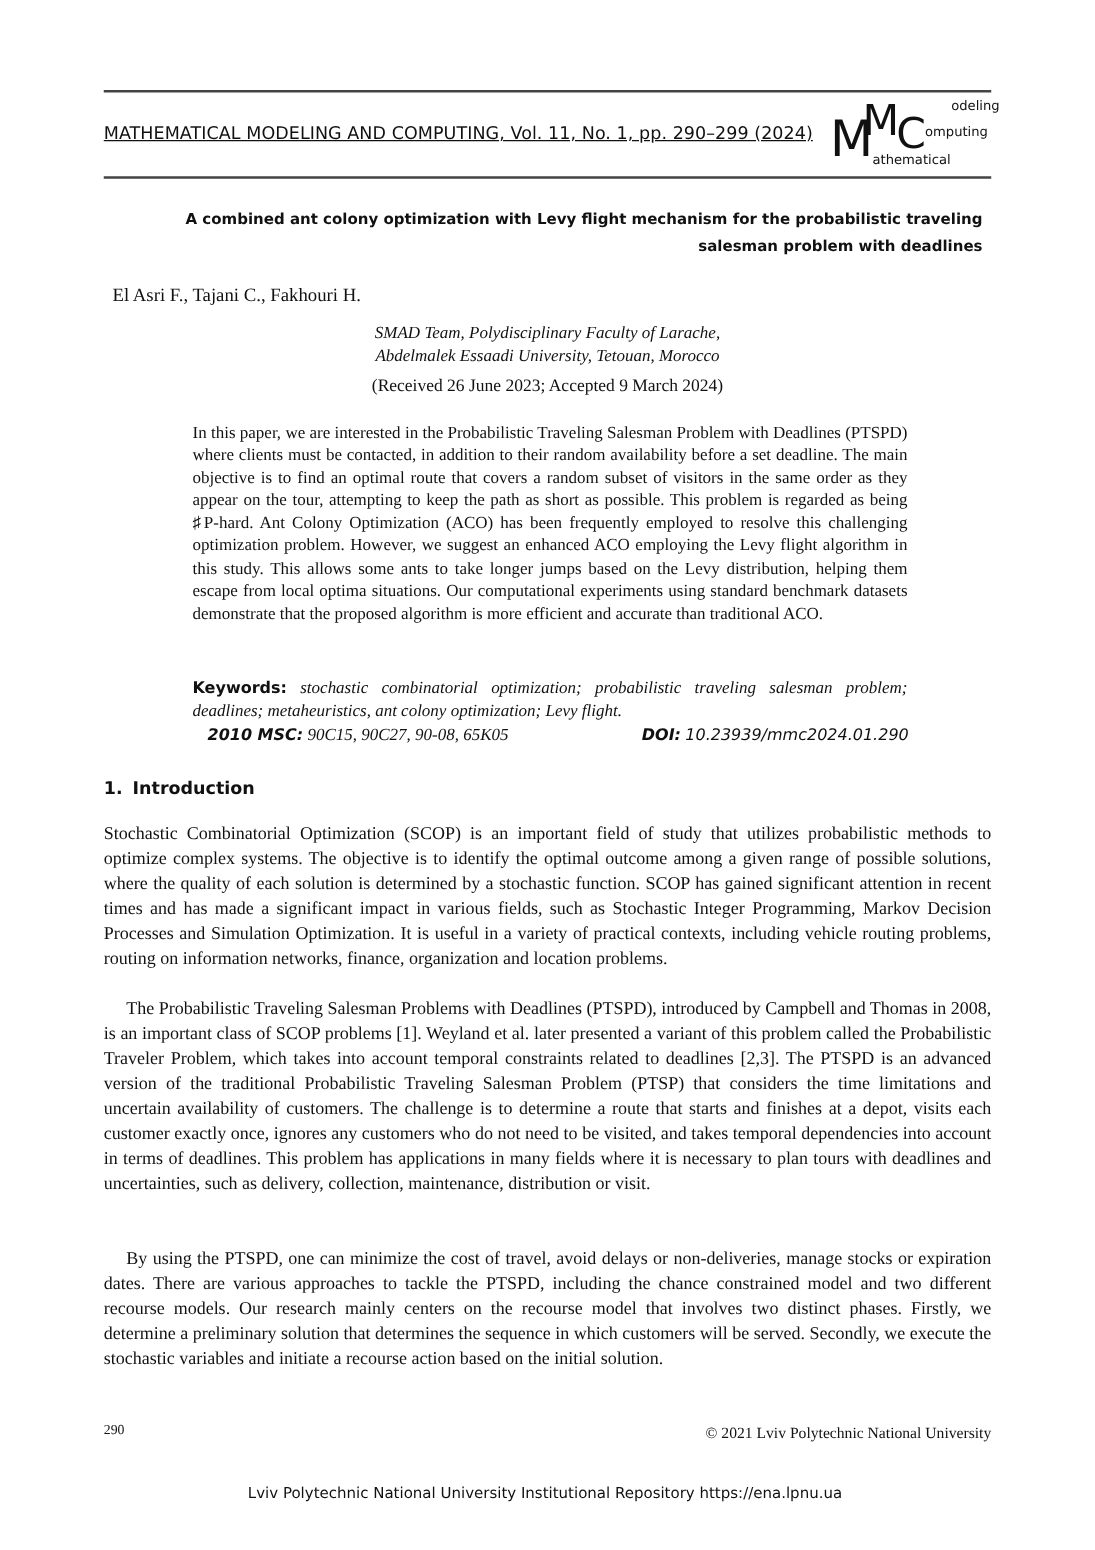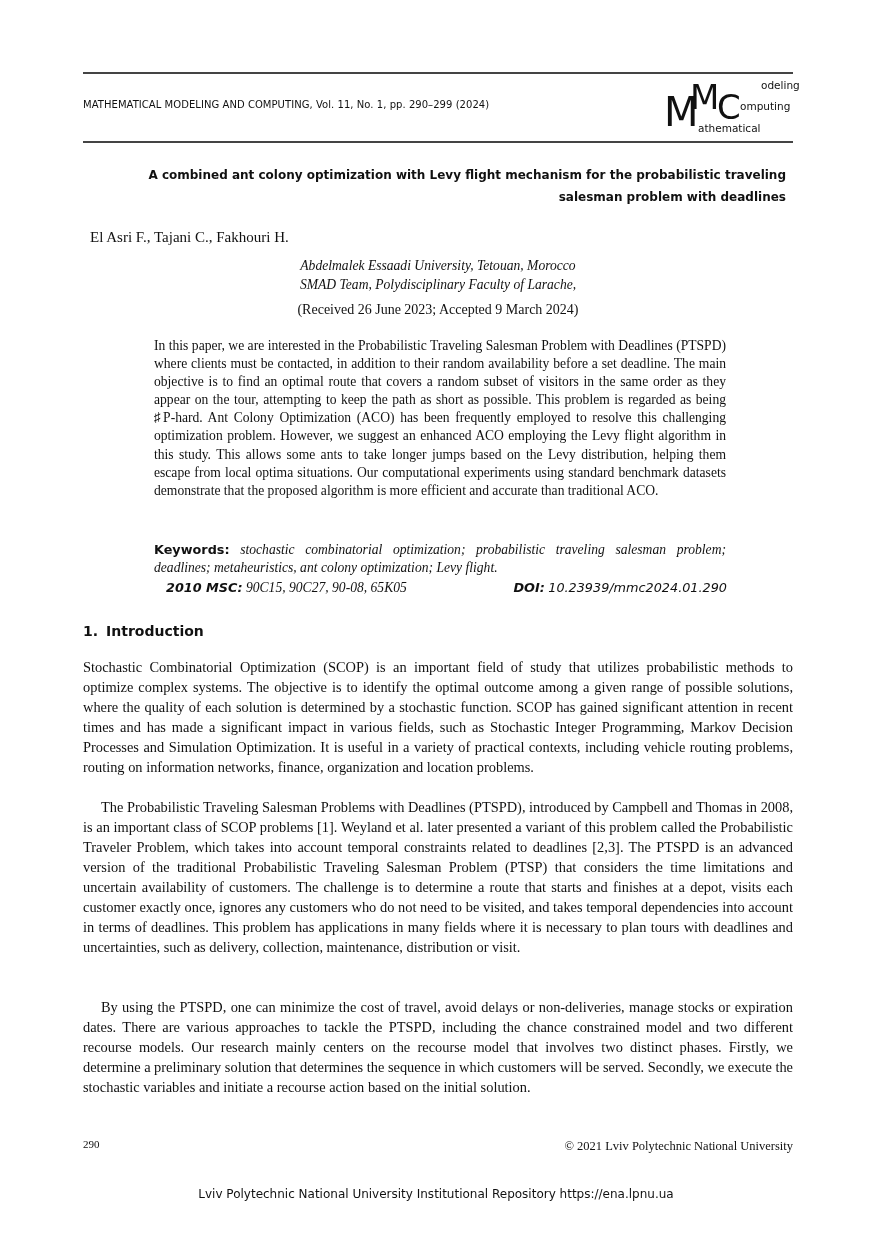--- a/index.html
+++ b/index.html
@@ -2,21 +2,21 @@
 <html><head>
 <meta charset="utf-8">
 <style>
   html, body { margin: 0; padding: 0; background: #ffffff; }
   body { width: 876px; height: 1240px; position: relative; overflow: hidden; color: #111; }
   .serif { font-family: "Liberation Serif", "DejaVu Serif", serif; }
   .sans { font-family: "DejaVu Sans", "Liberation Sans", sans-serif; }
   .rule { position: absolute; left: 83px; width: 710px; height: 2px; background: #444; }
   #rule-top { top: 72px; }
   #rule-bottom { top: 141px; }
-  #journal-line { position: absolute; left: 83px; top: 99px; font-size: 10px; letter-spacing: 0.05px; white-space: nowrap; }
+  #journal-line { position: absolute; left: 83px; top: 99px; font-size: 14px; letter-spacing: 0.05px; white-space: nowrap; text-decoration: underline; }
   #logo { position: absolute; left: 664px; top: 78px; width: 130px; height: 60px; }
   #logo .bigM1 { position: absolute; left: 0; top: 14px; font-size: 40px; line-height: 40px; }
   #logo .bigM2 { position: absolute; left: 26px; top: 2px; font-size: 34px; line-height: 34px; }
   #logo .bigC { position: absolute; left: 53px; top: 12px; font-size: 34px; line-height: 34px; }
   #logo .sm { position: absolute; font-size: 10.5px; line-height: 11px; }
   #logo .s1 { left: 69px; top: 2px; margin-left: 28px; }
   #logo .s2 { left: 76px; top: 23px; }
   #logo .s3 { left: 34px; top: 45px; }
   #title { position: absolute; left: 90px; width: 696px; top: 164px; text-align: right; font-size: 12px; font-weight: bold; line-height: 22px; }
   #authors { position: absolute; left: 90px; width: 696px; top: 229px; text-align: left; font-size: 15px; }
@@ -54,22 +54,22 @@
   <span class="sm s3">athematical</span>
 </div>
 
 <div class="rule" id="rule-bottom"></div>
 
 <div id="title" class="sans">A combined ant colony optimization with Levy flight mechanism for the probabilistic traveling salesman problem with deadlines</div>
 
 <div id="authors" class="serif">El Asri F., Tajani C., Fakhouri H.</div>
 
 <div id="affil" class="serif">
+  <div>SMAD Team, Polydisciplinary Faculty of Larache,</div>
   <div>Abdelmalek Essaadi University, Tetouan, Morocco</div>
-  <div>SMAD Team, Polydisciplinary Faculty of Larache,</div>
 </div>
 
 <div id="received" class="serif">(Received 26 June 2023; Accepted 9 March 2024)</div>
 
 <div id="abstract" class="serif">In this paper, we are interested in the Probabilistic Traveling Salesman Problem with Deadlines (PTSPD) where clients must be contacted, in addition to their random availability before a set deadline. The main objective is to find an optimal route that covers a random subset of visitors in the same order as they appear on the tour, attempting to keep the path as short as possible. This problem is regarded as being ♯P-hard. Ant Colony Optimization (ACO) has been frequently employed to resolve this challenging optimization problem. However, we suggest an enhanced ACO employing the Levy flight algorithm in this study. This allows some ants to take longer jumps based on the Levy distribution, helping them escape from local optima situations. Our computational experiments using standard benchmark datasets demonstrate that the proposed algorithm is more efficient and accurate than traditional ACO.</div>
 
 <div id="keywords" class="serif">
   <span class="label sans">Keywords:</span>
   <span class="kw">stochastic combinatorial optimization; probabilistic traveling salesman problem; deadlines; metaheuristics, ant colony optimization; Levy flight.</span>
 </div>

